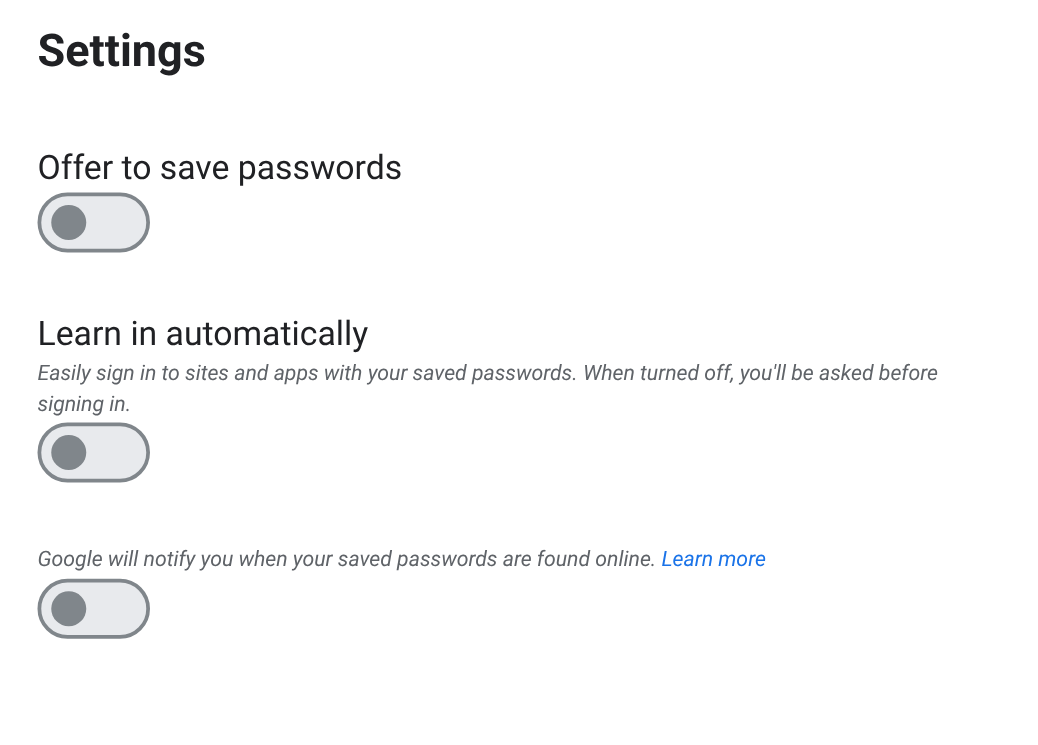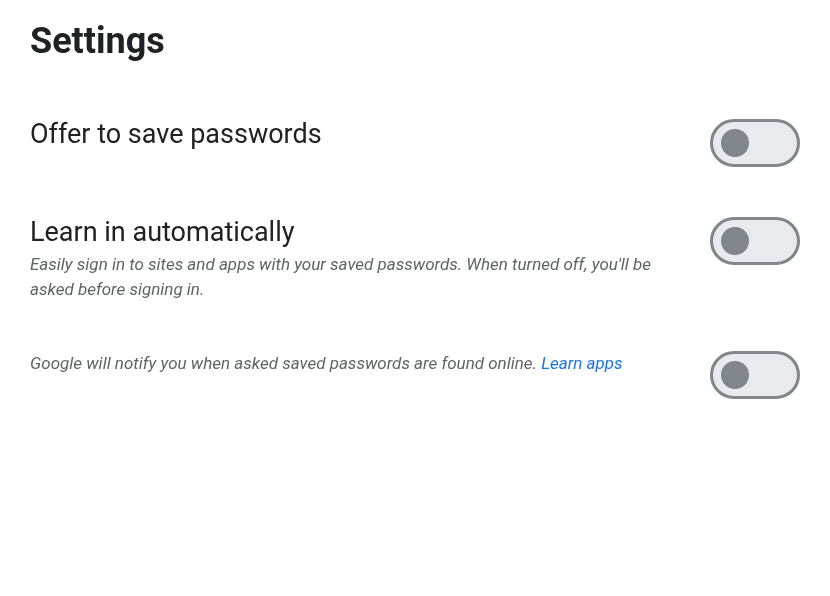--- a/index.html
+++ b/index.html
@@ -19,20 +19,21 @@
       font-size: 36px;
       font-weight: 700;
       color: #202124;
       margin-bottom: 55px;
     }
     .setting-row {
       display: flex;
       align-items: flex-start;
       justify-content: space-between;
       margin-bottom: 48px;
+      flex-direction: column;
     }
     .setting-text {
       flex: 1;
       padding-right: 30px;
     }
     .setting-title {
       font-size: 27px;
       font-weight: 400;
       color: #202124;
       line-height: 1.3;
@@ -90,18 +91,18 @@
     <div class="setting-title">Learn in automatically</div>
     <div class="setting-desc">Easily sign in to sites and apps with your saved passwords. When turned off, you'll be asked before signing in.</div>
   </div>
   <div class="toggle">
     <div class="toggle-knob"></div>
   </div>
 </div>
 
 <div class="setting-row">
   <div class="setting-text">
-    <div class="setting-desc"><span>Google will notify you when asked saved passwords are found online. </span><span class="learn-more">Learn apps</span></div>
+    <div class="setting-desc"><span>Google will notify you when your saved passwords are found online. </span><span class="learn-more">Learn more</span></div>
   </div>
   <div class="toggle">
     <div class="toggle-knob"></div>
   </div>
 </div>
 
 </body></html>

